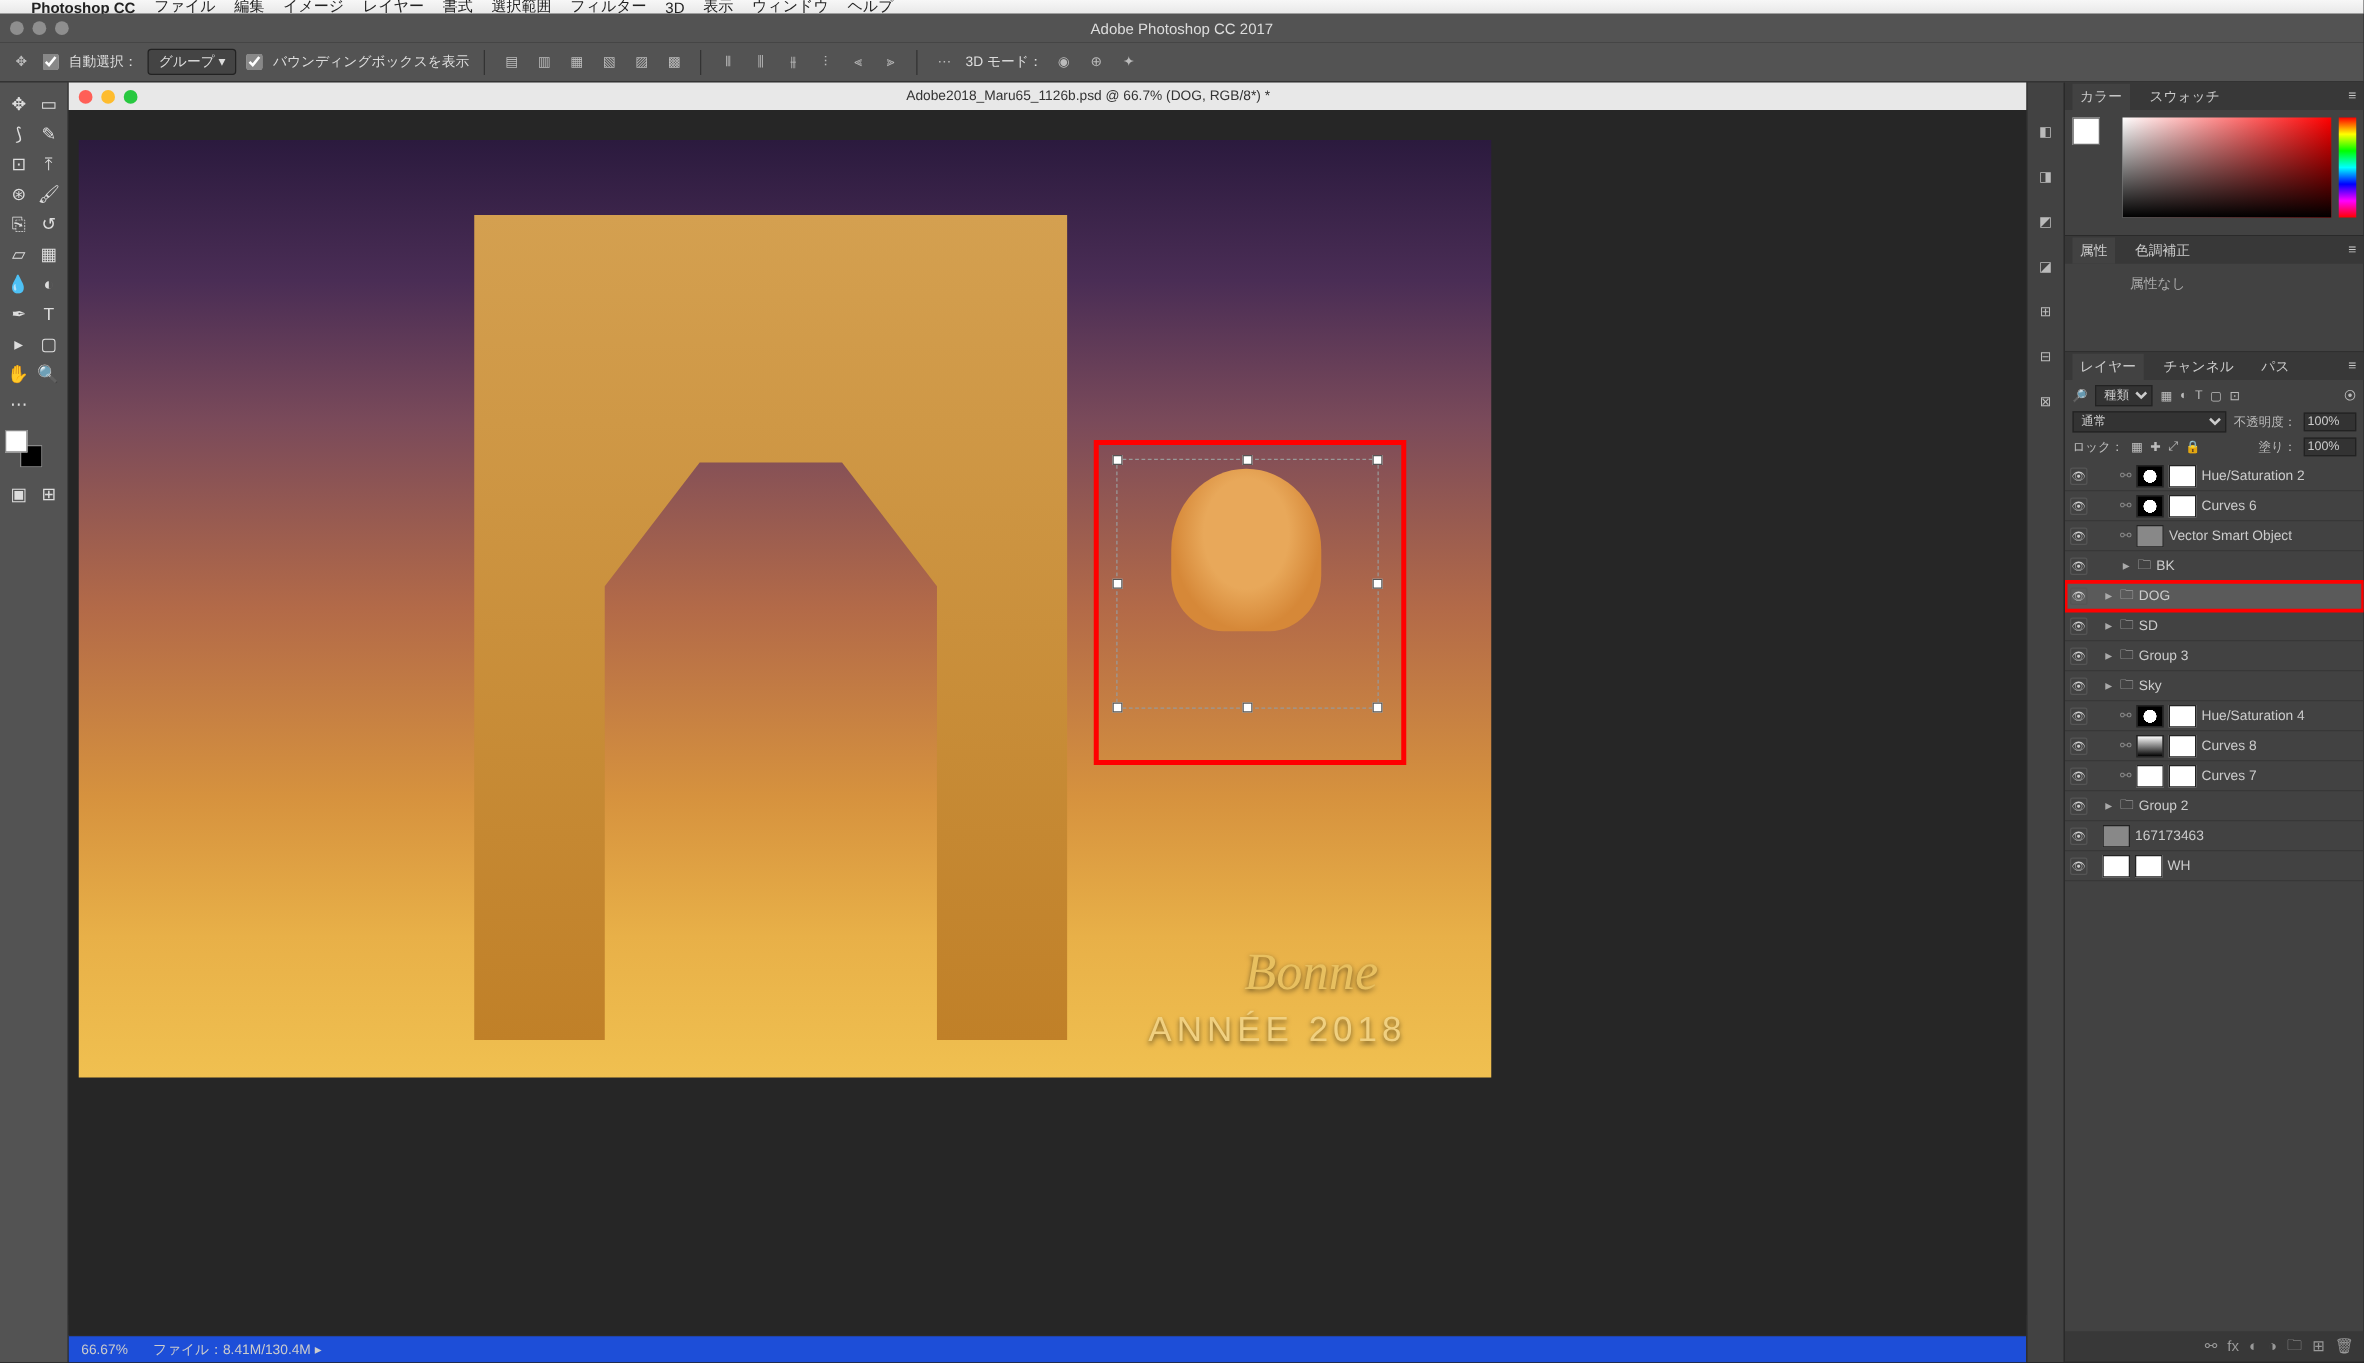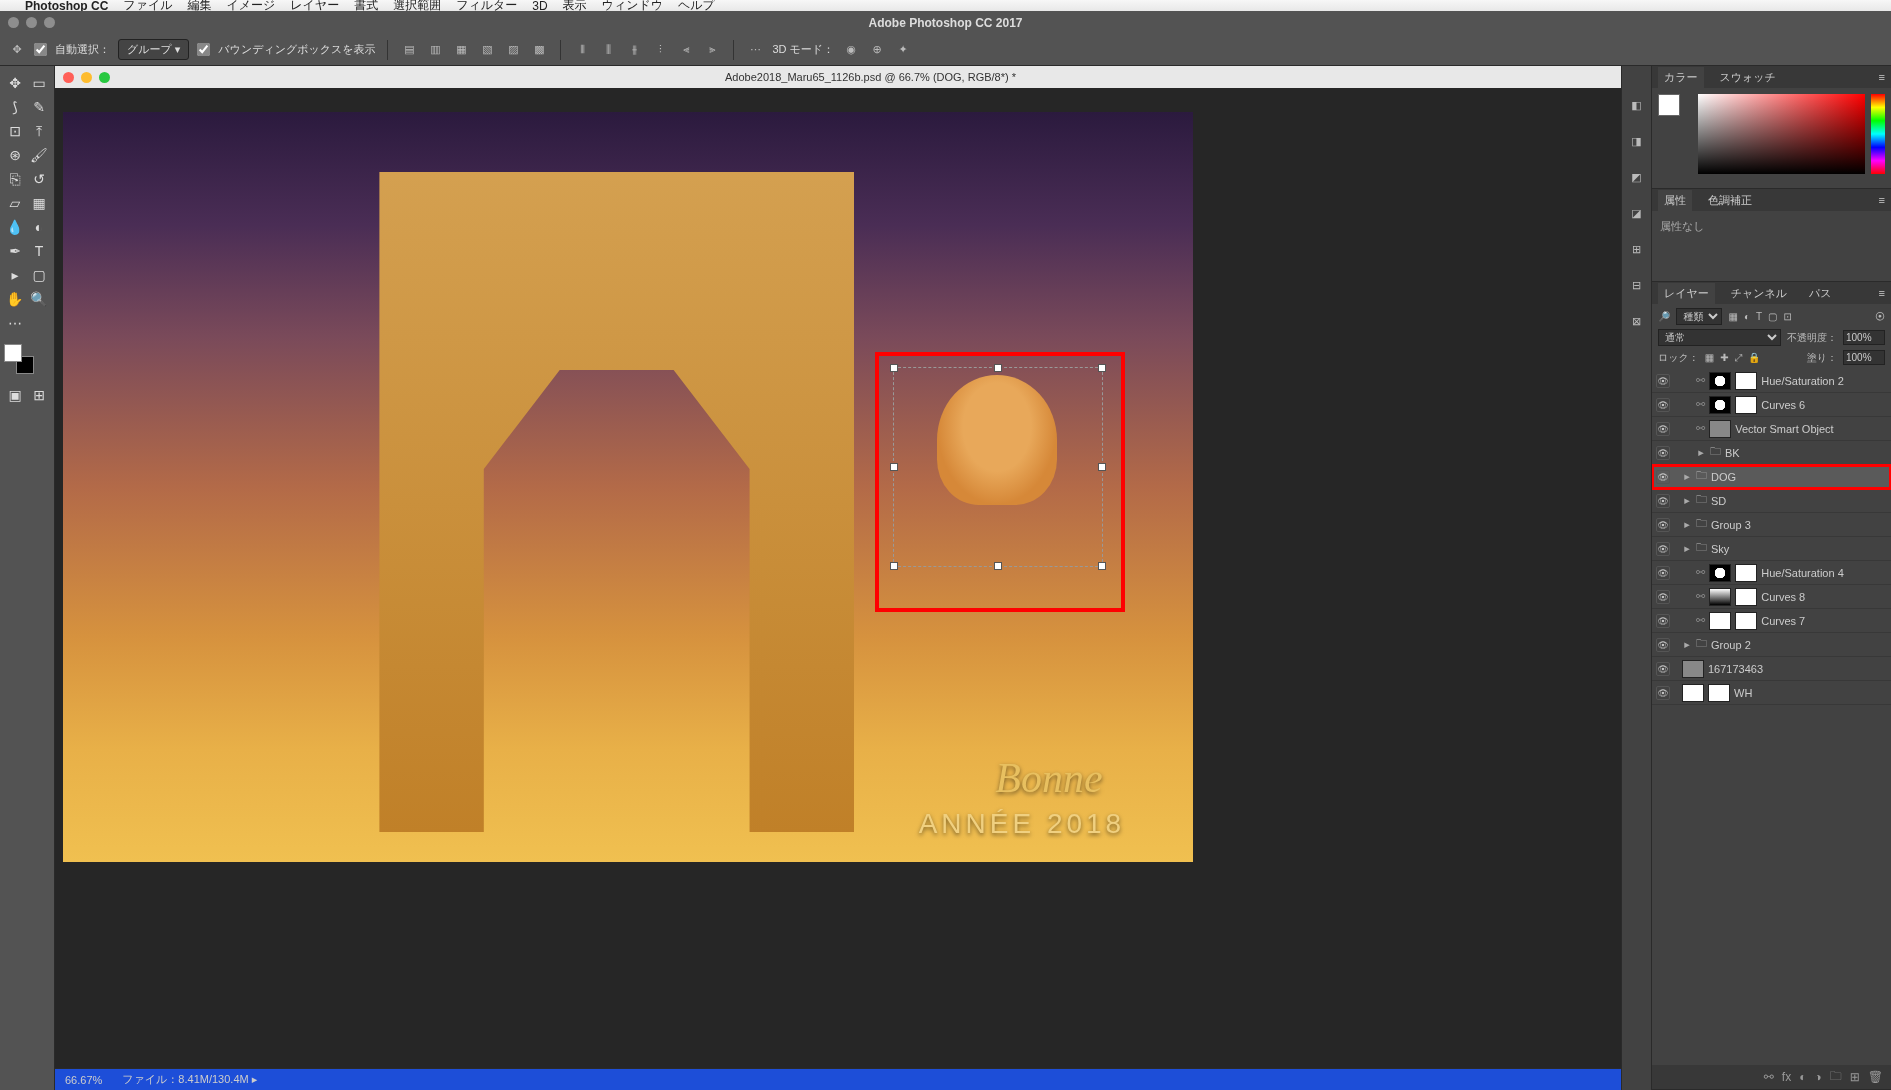--- a/index.html
+++ b/index.html
@@ -5,21 +5,21 @@
 * { margin: 0; padding: 0; box-sizing: border-box; font-family: -apple-system, "Helvetica Neue", sans-serif; }
 body { background: #1e1e1e; color: #ccc; font-size: 11px; overflow: hidden; width: 1891px; height: 1090px; position: relative; }
 
 
 .menubar { background: linear-gradient(#f7f7f7,#e8e8e8); height: 11px; display: flex; align-items: center; padding: 0 10px; gap: 15px; color: #222; font-size: 12px; text-align: center; }
 .menubar .apple { font-size: 14px; }
 .menubar span { cursor: default; }
 .menubar .appname { font-weight: 600; }
 
 
-.titlebar { background: #535353; height: 23px; display: flex; align-items: center; justify-content: center; color: #ddd; font-size: 12px; position: relative; font-weight: bold; }
+.titlebar { background: #535353; height: 23px; display: flex; align-items: center; justify-content: center; color: #ddd; font-size: 12px; position: relative; }
 .traffic { position: absolute; left: 8px; display: flex; gap: 7px; }
 .traffic span { width: 11px; height: 11px; border-radius: 50%; display: block; }
 .tl-close { background: #8e8e8e; } .tl-min { background: #8e8e8e; } .tl-max { background: #8e8e8e; }
 
 
 .optbar { background: #535353; height: 32px; display: flex; align-items: center; padding: 0 8px; gap: 8px; color: #ddd; font-size: 11px; border-bottom: 1px solid #2a2a2a; }
 .optbar .sel { background: #444; border: 1px solid #222; padding: 2px 8px; border-radius: 3px; }
 .optbar input[type=checkbox] { accent-color: #888; }
 .optbar .sep { width: 1px; height: 20px; background: #333; margin: 0 4px; }
 .optbar .ico { width: 18px; height: 18px; display: inline-flex; align-items: center; justify-content: center; color: #bbb; }
@@ -58,21 +58,21 @@
 .panel { border-bottom: 1px solid #2a2a2a; }
 .panel-tabs { display: flex; background: #383838; height: 22px; align-items: center; padding: 0 6px; gap: 10px; }
 .ptab { color: #ccc; font-size: 11px; padding: 3px 6px; cursor: pointer; }
 .ptab.active { background: #424242; }
 .color-panel { height: 100px; padding: 6px; display: flex; gap: 6px; }
 .color-sw { width: 34px; }
 .color-sw .cf { width: 22px; height: 22px; background: #fff; border: 1px solid #666; }
 .spectrum { flex: 1; height: 80px; background: linear-gradient(to right,#fff,#f00); position: relative; }
 .spectrum::after { content: ""; position: absolute; inset: 0; background: linear-gradient(to bottom, rgba(255,255,255,0),rgba(0,0,0,1)); }
 .hue-strip { width: 14px; height: 80px; background: linear-gradient(to bottom,#f00,#ff0,#0f0,#0ff,#00f,#f0f,#f00); }
-.props-body { height: 70px; padding: 8px; color: #aaa; }
+.props-body { height: 70px; padding: 8px; color: #aaa; margin-left: 44px; }
 .layers-body { flex: 1; overflow: auto; }
 .layer-controls { padding: 4px 6px; display: flex; flex-direction: column; gap: 4px; }
 .lc-row { display: flex; align-items: center; gap: 6px; font-size: 10px; color: #bbb; }
 .lc-row select, .lc-row input { background: #333; color: #ccc; border: 1px solid #222; font-size: 10px; padding: 1px 2px; }
 .layer { display: flex; align-items: center; height: 24px; padding: 0 4px; gap: 4px; border-bottom: 1px solid #383838; }
 .layer.sel { background: #5a5a5a; }
 .layer.highlight { outline: 3px solid #ff0000; outline-offset: -2px; position: relative; z-index: 2; }
 .vis { width: 14px; height: 14px; border: 1px solid #555; border-radius: 2px; display: flex; align-items: center; justify-content: center; font-size: 9px; }
 .thumb { width: 22px; height: 18px; background: #888; border: 1px solid #222; }
 .thumb.adj { background: radial-gradient(circle,#fff 40%,#000 42%); }

